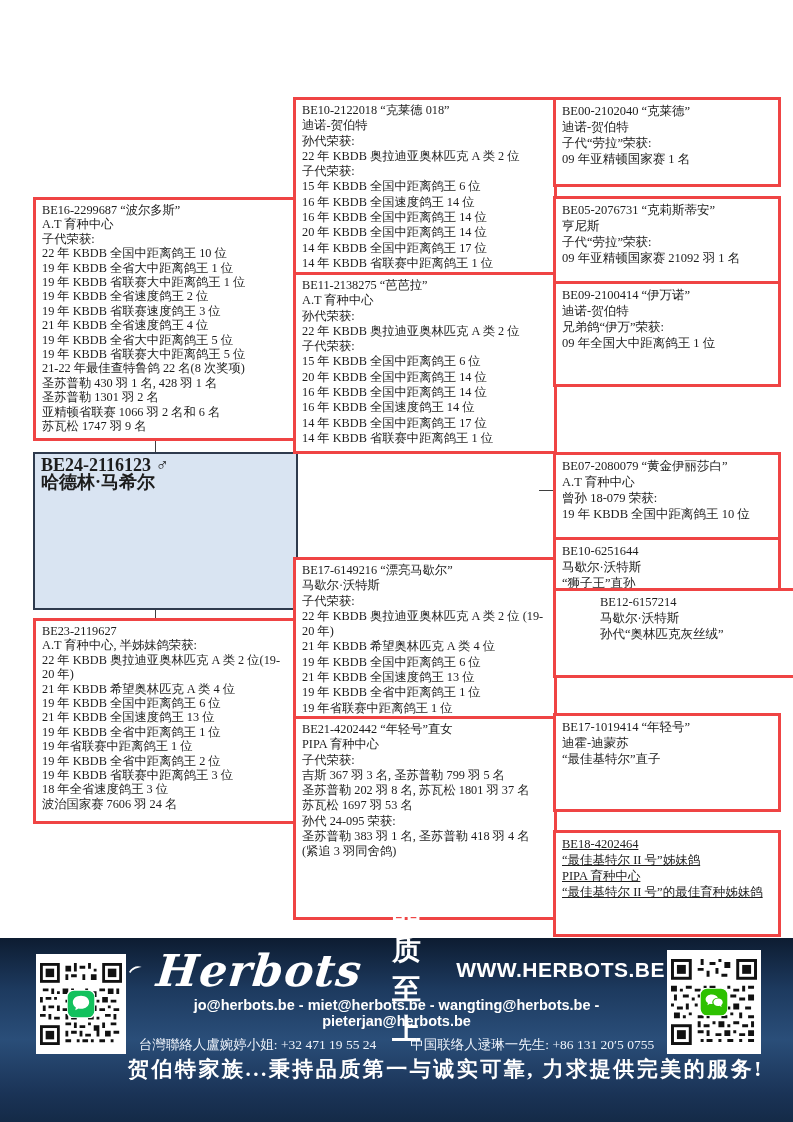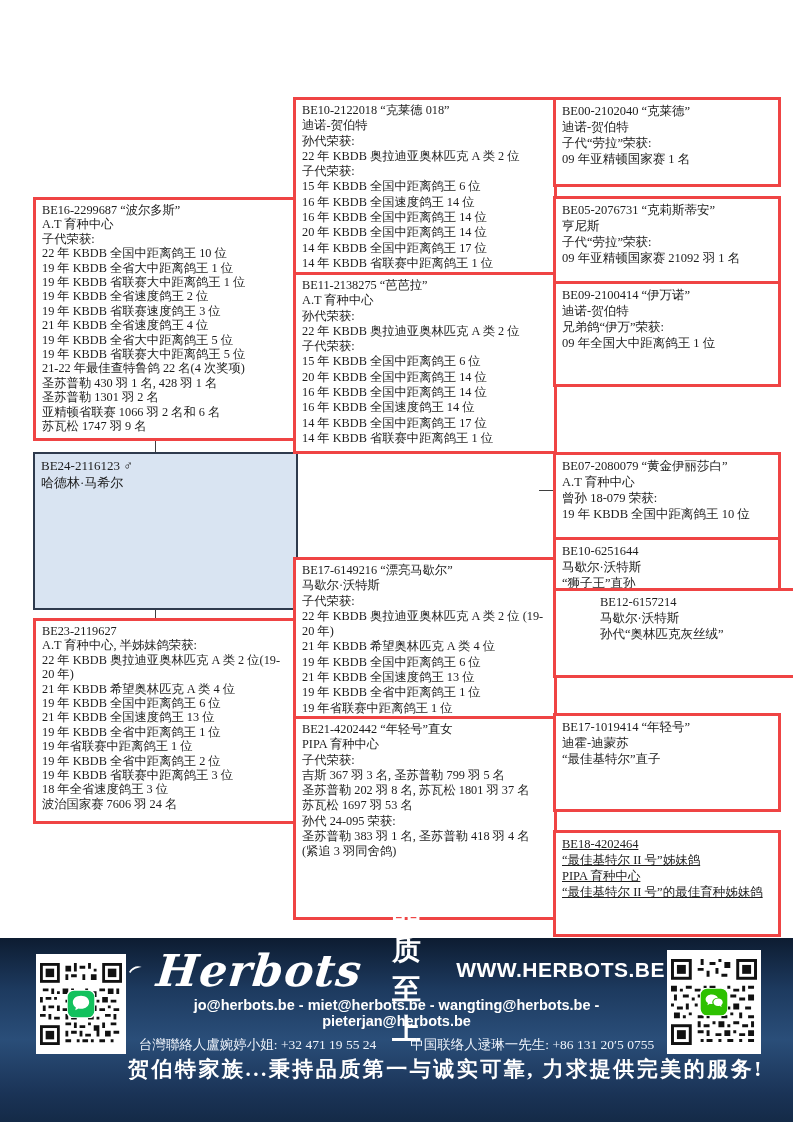--- a/index.html
+++ b/index.html
@@ -3,21 +3,21 @@
 <meta charset="utf-8">
 <style>
   html,body{margin:0;padding:0;background:#e8e8e8;}
   .sheet{position:relative;width:793px;height:1122px;background:#ffffff;overflow:hidden;
          font-family:"Liberation Serif","DejaVu Serif",serif;color:#1c1c1c;}
   .pbox{position:absolute;border:3px solid #ef4444;background:#fff;padding:3px 6px;
         font-size:12.3px;line-height:14.4px;overflow:hidden;}
   .pbox .line{white-space:normal;}
   .lh15{line-height:15.3px;}
   .lh16{font-size:12.5px;line-height:16px;}
-  .subject{background:#d9e4f2;border:2px solid #2e3a4d;line-height:17px;font-size:13px;}
+  .subject{background:#d9e4f2;border:2px solid #2e3a4d;line-height:17px;font-size:18px;font-weight:bold;}
   .hline,.vline{position:absolute;background:#3f3f3f;}
   .hline{height:1px;}
   .vline{width:1px;}
   
   #box-sire{left:33px;top:197px;width:249px;height:232px;}
   #box-subject{left:33px;top:452px;width:249px;height:148px;}
   #box-dam{left:33px;top:618px;width:249px;height:194px;}
   
   #box-ss{left:293px;top:97px;width:246px;height:168px;}
   #box-sd{left:293px;top:272px;width:246px;height:170px;}
@@ -75,21 +75,21 @@
       <div class="line">A.T 育种中心</div>
       <div class="line">子代荣获:</div>
       <div class="line">22 年 KBDB 全国中距离鸽王 10 位</div>
       <div class="line">19 年 KBDB 全省大中距离鸽王 1 位</div>
       <div class="line">19 年 KBDB 省联赛大中距离鸽王 1 位</div>
       <div class="line">19 年 KBDB 全省速度鸽王 2 位</div>
       <div class="line">19 年 KBDB 省联赛速度鸽王 3 位</div>
       <div class="line">21 年 KBDB 全省速度鸽王 4 位</div>
       <div class="line">19 年 KBDB 全省大中距离鸽王 5 位</div>
       <div class="line">19 年 KBDB 省联赛大中距离鸽王 5 位</div>
-      <div class="line">21-22 年最佳查特鲁鸽 22 名(4 次奖项)</div>
+      <div class="line">21-22 年最佳查特鲁鸽 22 名(8 次奖项)</div>
       <div class="line">圣苏普勒 430 羽 1 名, 428 羽 1 名</div>
       <div class="line">圣苏普勒 1301 羽 2 名</div>
       <div class="line">亚精顿省联赛 1066 羽 2 名和 6 名</div>
       <div class="line">苏瓦松 1747 羽 9 名</div>
     </div>
   <div class="pbox subject" id="box-subject">
       <div class="line">BE24-2116123  ♂</div>
       <div class="line">哈德林·马希尔</div>
     </div>
   <div class="pbox" id="box-dam">

